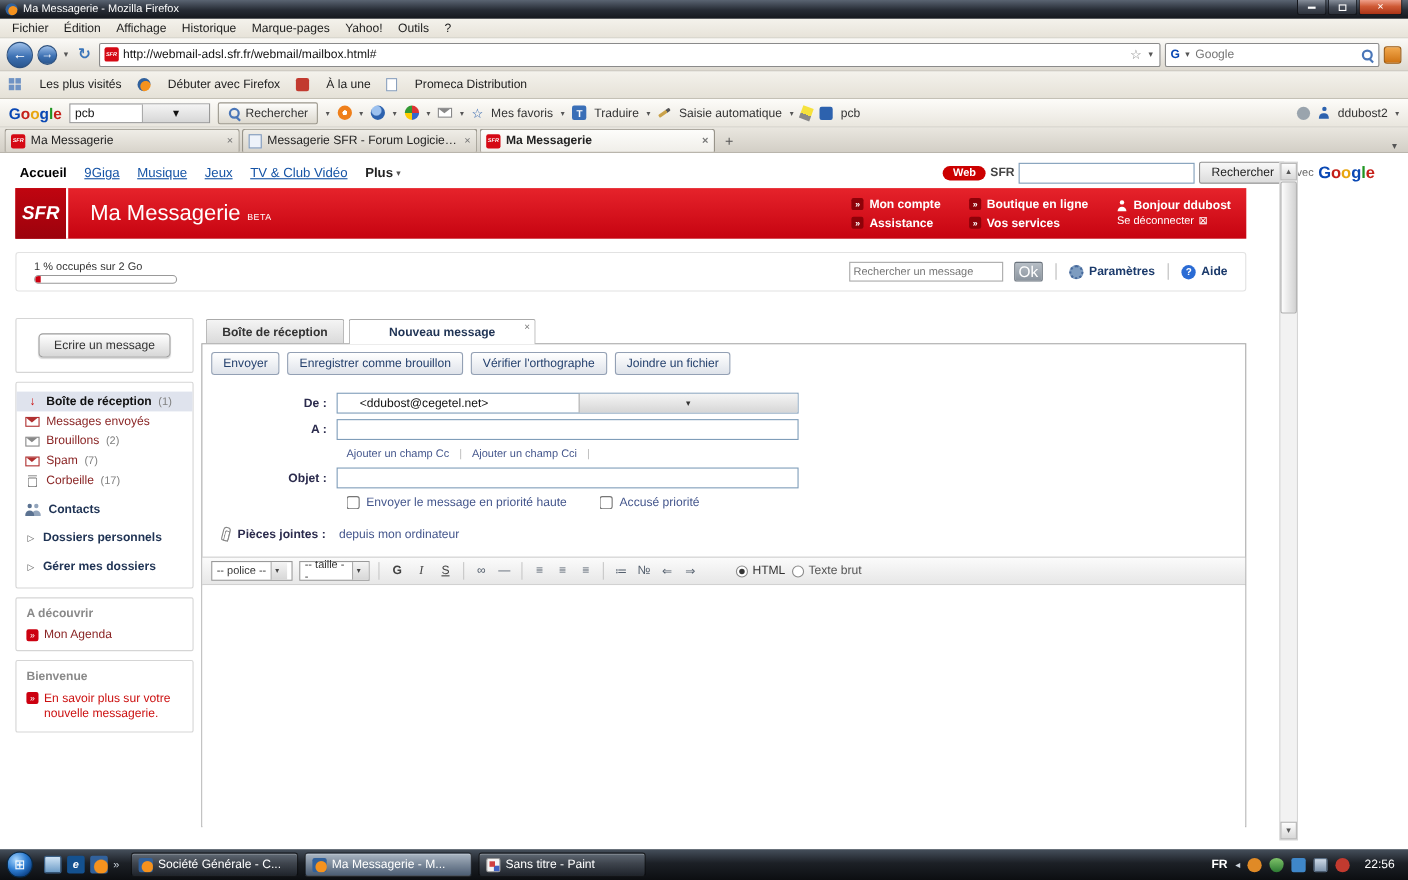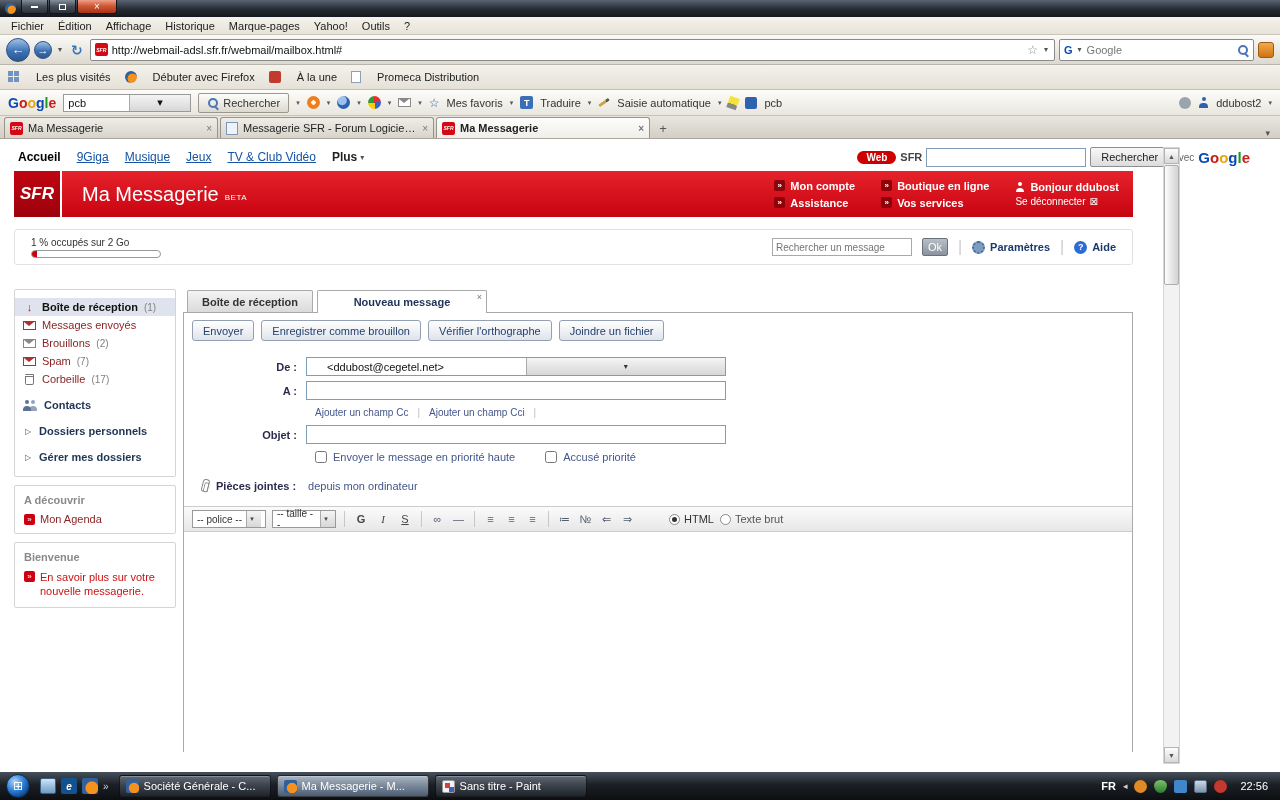--- a/index.html
+++ b/index.html
@@ -116,21 +116,21 @@
 .ico-person-w::before{content:"";position:absolute;top:0;left:3px;width:4px;height:4px;border-radius:50%;background:#fff}
 .ico-person-w::after{content:"";position:absolute;bottom:0;left:1px;width:8px;height:4px;border-radius:4px 4px 0 0;background:#fff}
 
 
 #status-row{position:absolute;top:90px;left:14px;right:147px;height:36px;border:1px solid #e2e2e2;border-radius:3px;display:flex;align-items:center;padding:0 16px}
 .storage .txt{font-size:10px;color:#333;margin-bottom:2px}
 .storage .bar{width:130px;height:8px;border:1px solid #999;border-radius:4px;background:#fff;position:relative;overflow:hidden}
 .storage .fill{position:absolute;left:0;top:0;bottom:0;width:5px;background:#cc0010}
 #status-row .right{margin-left:auto;display:flex;align-items:center;gap:10px}
 #status-row input{width:140px;height:18px;border:1px solid #a9a9a9;font-size:10px;padding:0 3px}
-.okbtn{width:26px;height:18px;border:1px solid #69727c;border-radius:2px;background:linear-gradient(#b7bec6,#8a949e);color:#fff;font-size:11px;display:inline-flex;align-items:center;justify-content:center}
+.okbtn{width:26px;height:18px;border:1px solid #69727c;border-radius:2px;background:linear-gradient(#b7bec6,#8a949e);color:#fff;font-size:14px;display:inline-flex;align-items:center;justify-content:center}
 .vsep{color:#ccc}
 .tool-lnk{display:flex;align-items:center;gap:5px;font-size:11px;font-weight:bold;color:#1b3a6b}
 .ico-gear{width:13px;height:13px;border-radius:50%;background:#7d9cc0;border:2px dotted #46699c;display:inline-block}
 .ico-help{width:13px;height:13px;border-radius:50%;background:#2a6bd4;color:#fff;font-size:9px;font-weight:bold;display:inline-flex;align-items:center;justify-content:center}
 
 
 #sidebar{position:absolute;top:150px;left:14px;width:162px}
 .sbox{border:1px solid #d5d5d5;border-radius:2px;background:#fff;margin-bottom:8px}
 .box-compose{height:50px;display:flex;align-items:center;justify-content:center}
 .compose-btn{padding:4px 13px;border:1px solid #9a9a9a;border-radius:4px;background:linear-gradient(#ffffff,#d7d7d7);font-size:11px;color:#333;box-shadow:0 1px 1px rgba(0,0,0,.15)}
@@ -238,20 +238,21 @@
 .ti-org{background:#e08a26;border-radius:50%}
 .clock{font-size:11px;padding:0 6px}
 </style>
 </head>
 <body>
 
 <div id="screen">
 
   <div id="titlebar">
     <span class="ff-orb"></span>
+    <span class="title">Ma Messagerie - Mozilla Firefox</span>
     <span class="win-controls">
       <span class="win-btn">
           <span class="bar"></span>
         </span>
       <span class="win-btn">
           <span class="box"></span>
         </span>
       <span class="win-btn close">×</span>
     </span>
   </div>
@@ -445,20 +446,23 @@
           </span>
         <span class="vsep">|</span>
         <span class="tool-lnk">
             <span class="ico-help">?</span>
             <span>Aide</span>
           </span>
       </span>
     </div>
 
     <div id="sidebar">
+      <div class="sbox box-compose">
+        <span class="compose-btn">Ecrire un message</span>
+      </div>
 
       <div class="sbox box-folders">
         <div class="f-row sel">
           <span class="ico-inbox">↓</span>
           <span class="lbl">Boîte de réception</span>
           <span class="cnt">(1)</span>
         </div>
         <div class="f-row">
           <span class="ico-env"></span>
           <span class="lbl">Messages envoyés</span>

